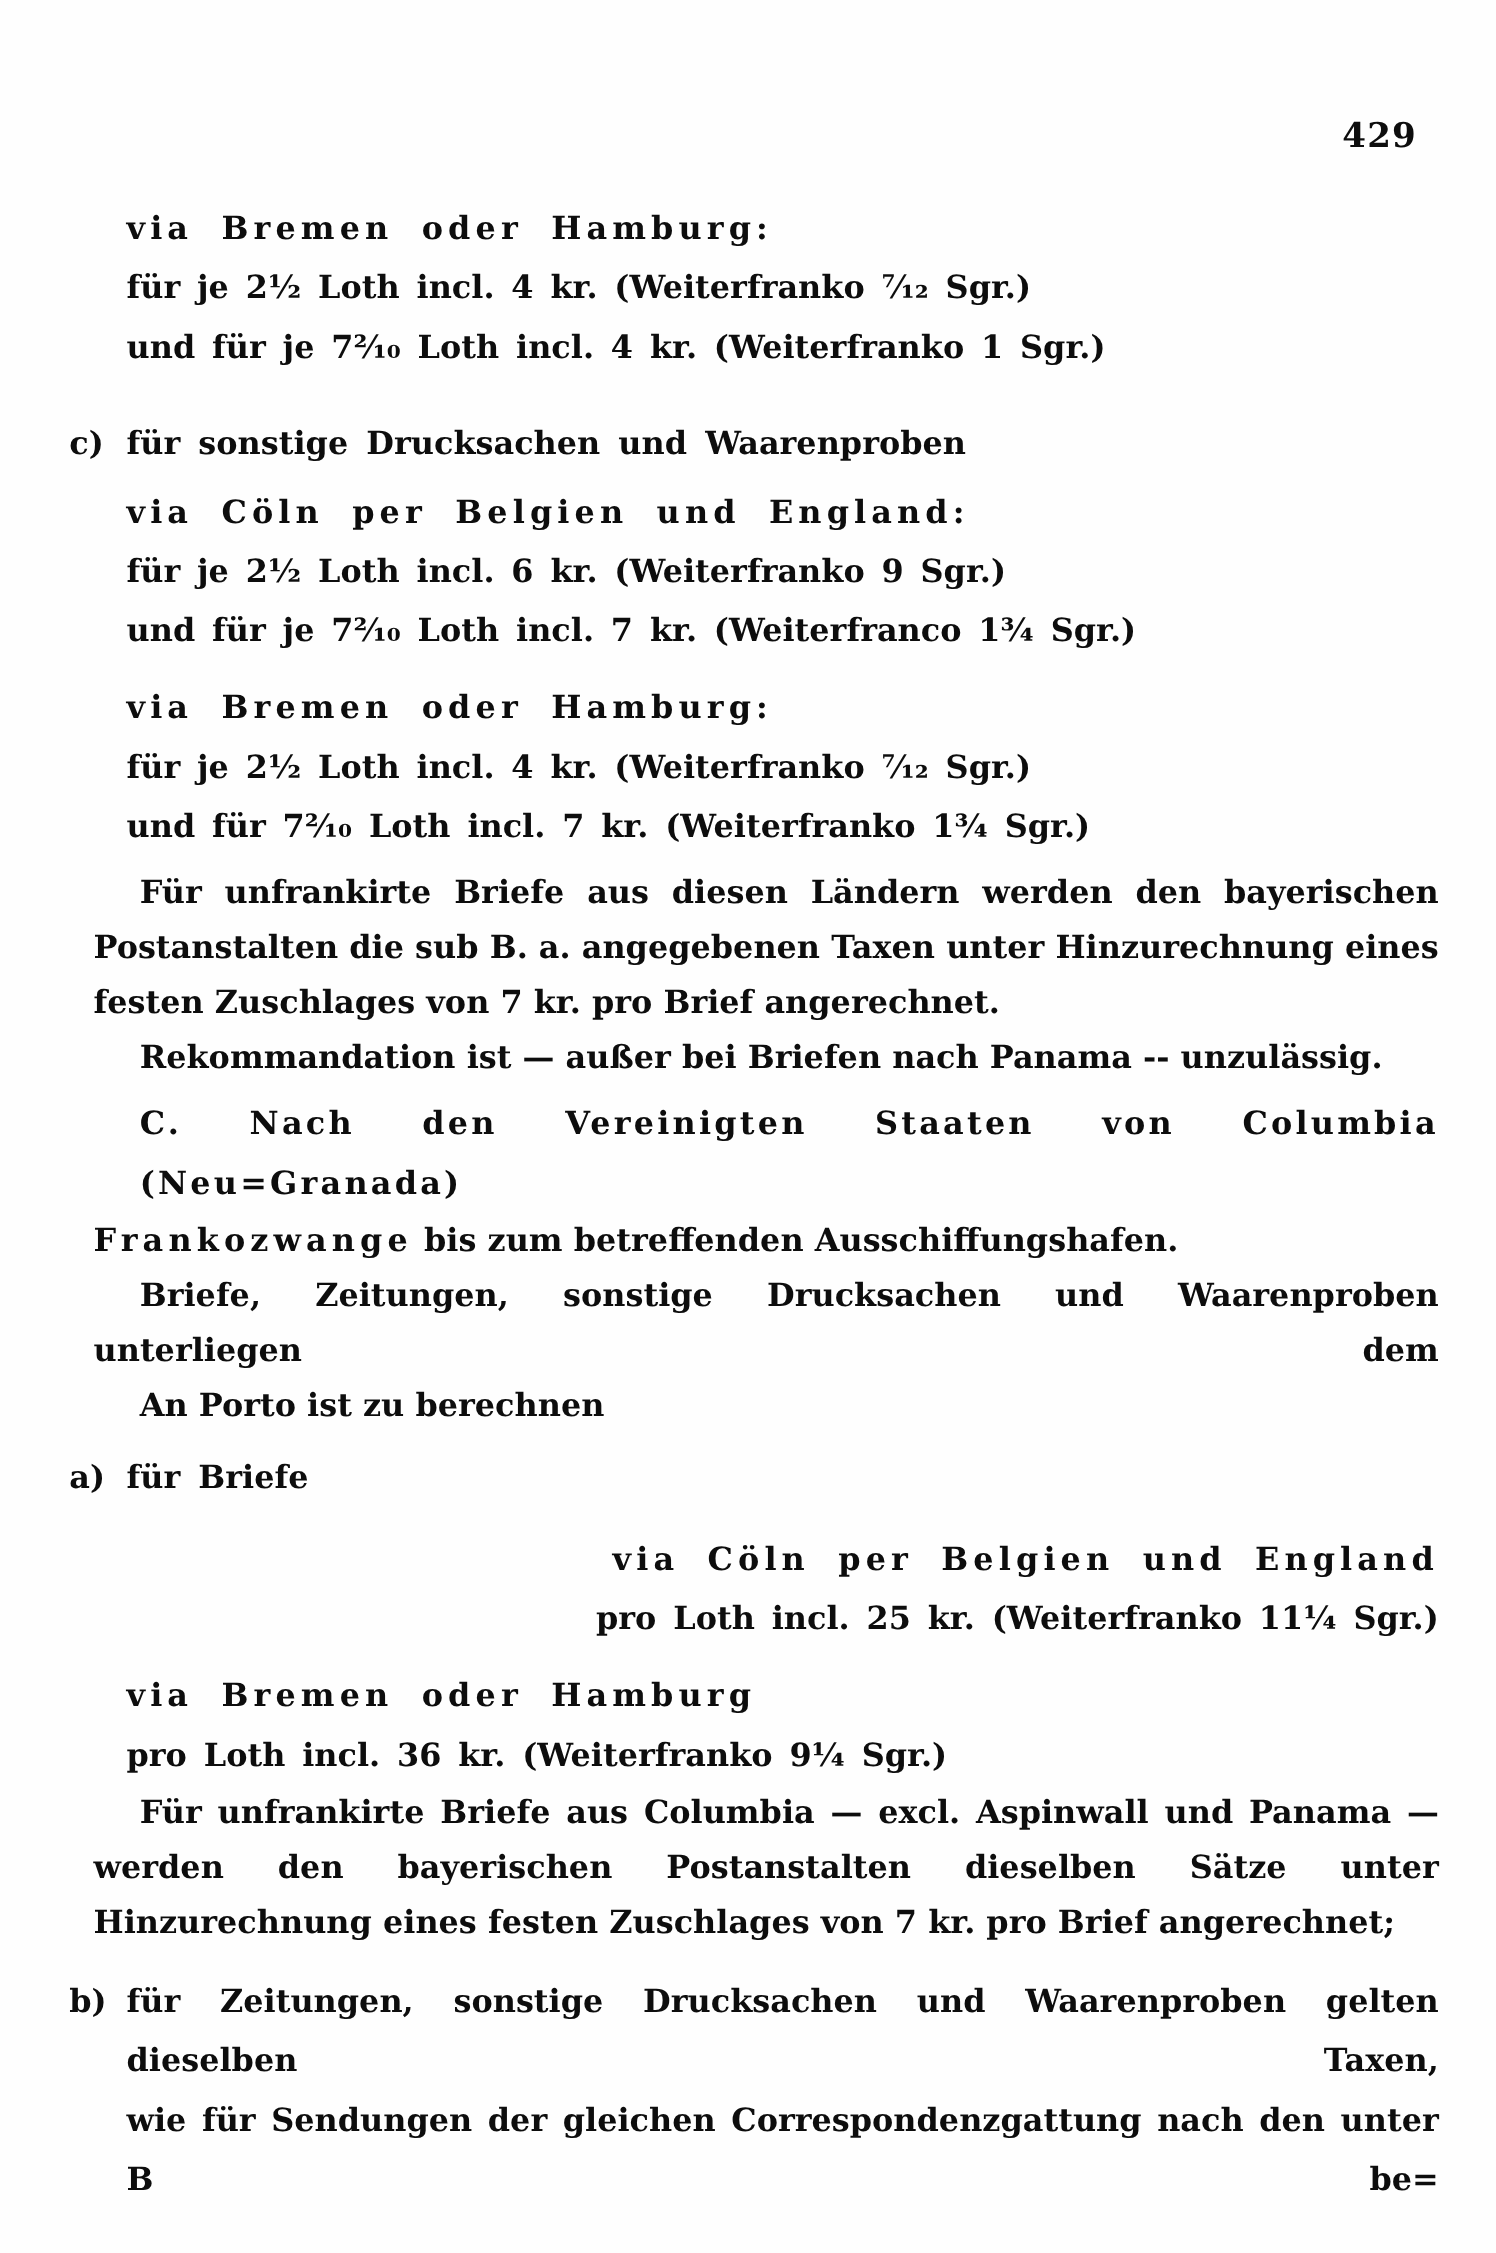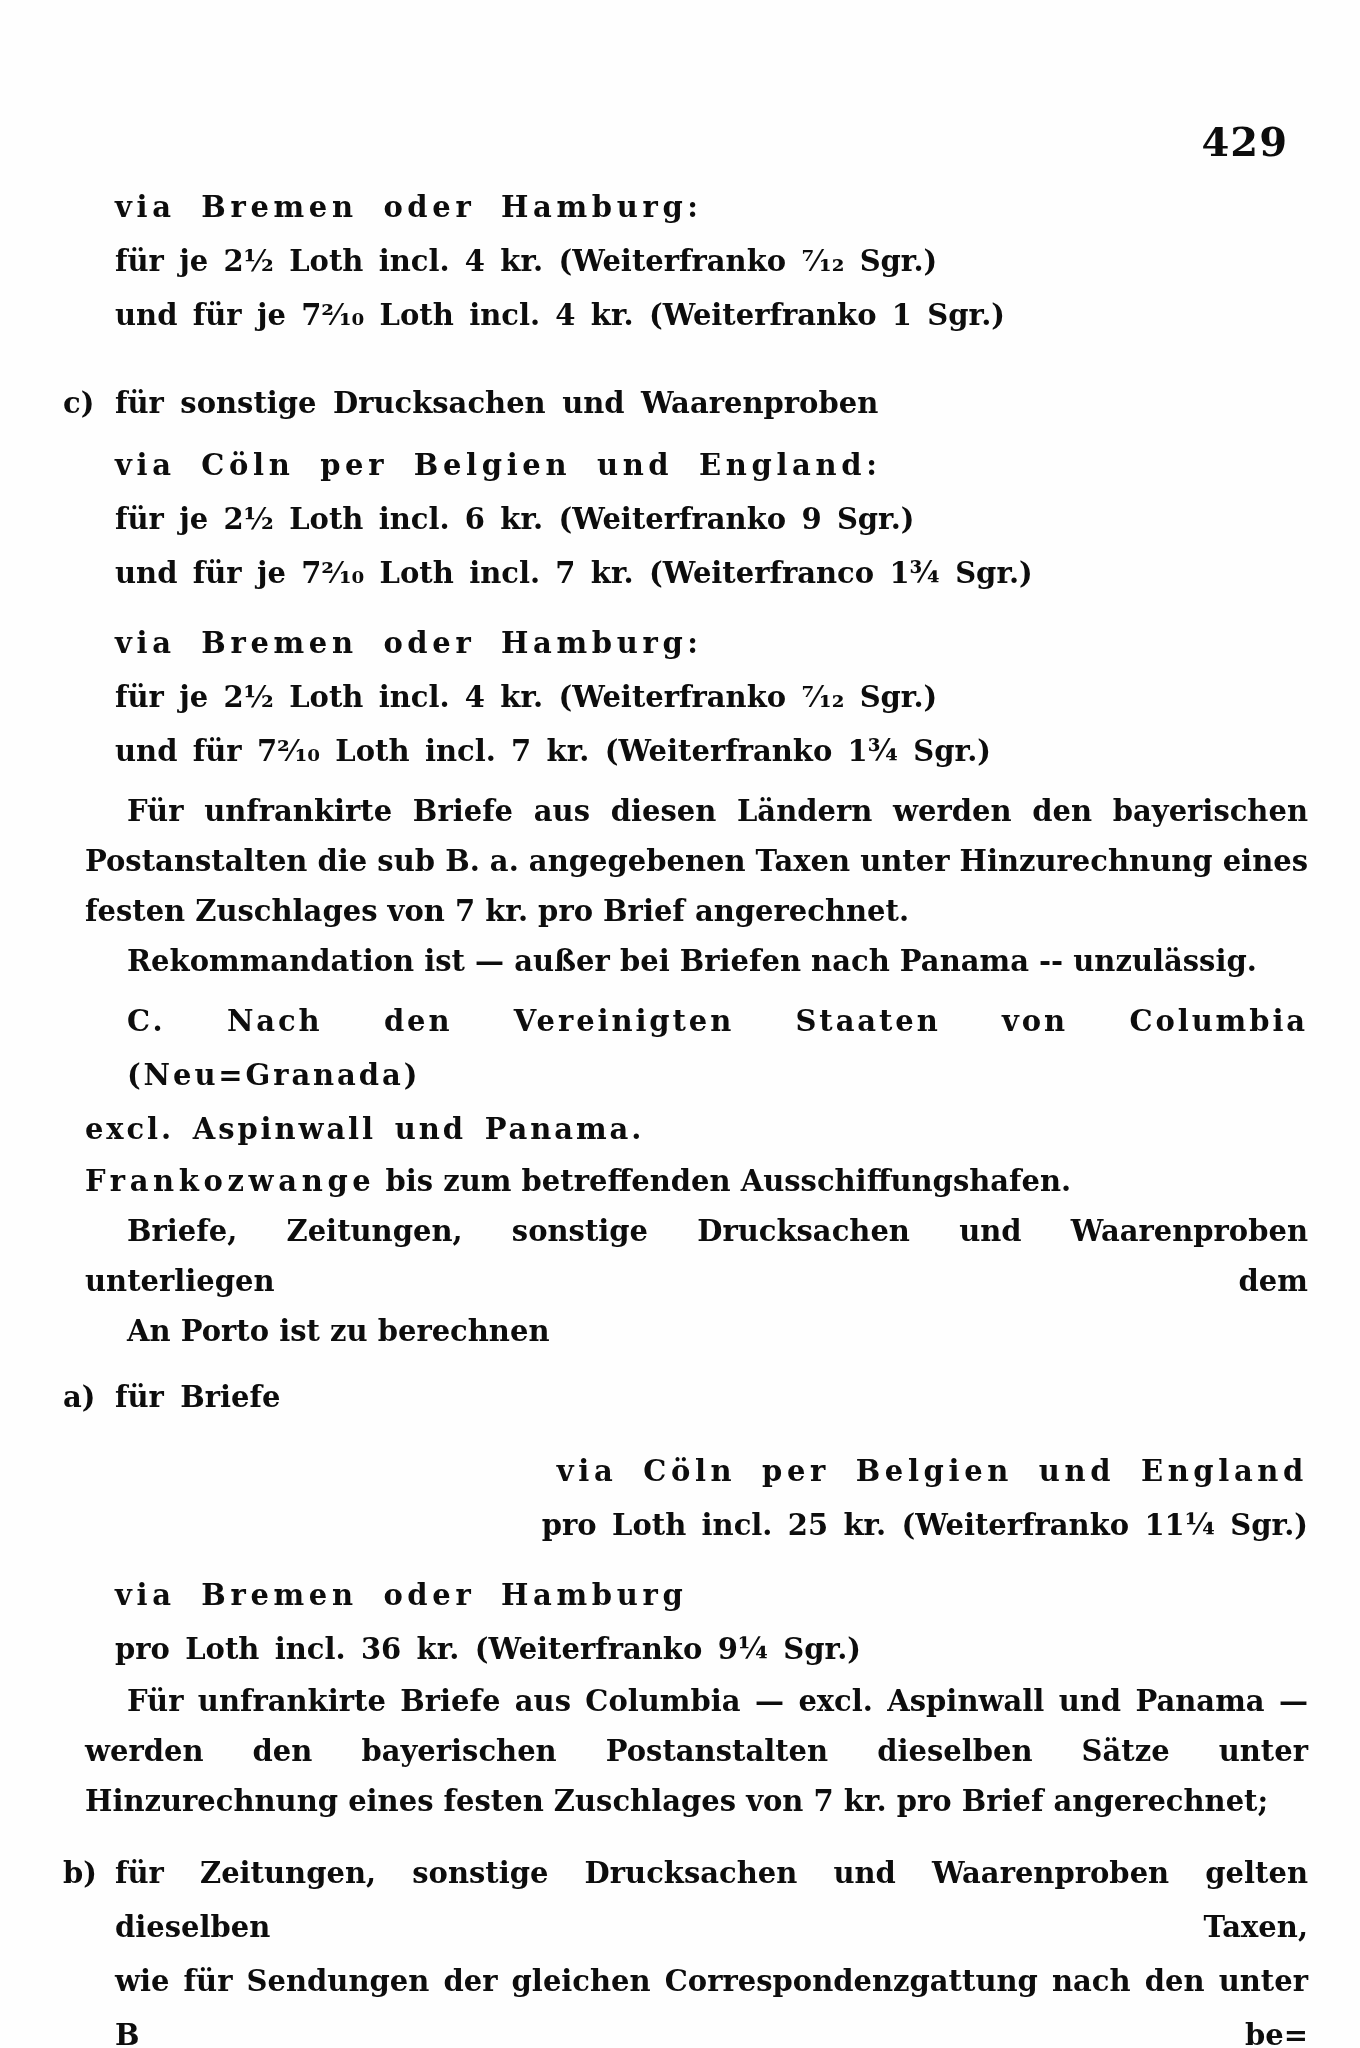--- a/index.html
+++ b/index.html
@@ -10,23 +10,22 @@
     background: #fefefe;
     font-family: "DejaVu Serif", "Liberation Serif", serif;
     font-weight: 700;
     color: #0d0d0d;
     overflow: hidden;
   }
   .pagenum {
     position: absolute;
     top: 106px;
     right: 72px;
-    font-size: 40px;
+    font-size: 31px;
     letter-spacing: 1px;
-    margin-top: 12px;
   }
   .content {
     position: absolute;
     left: 85px;
     right: 52px;
     top: 180px;
     font-size: 29px;
     line-height: 50px;
   }
   
@@ -101,21 +100,20 @@
         <div class="rate">und für 7²⁄₁₀ Loth incl. 7 kr. (Weiterfranko 1¾ Sgr.)</div>
       </div>
     </div>
 
     <div class="para mt-sm">Für unfrankirte Briefe aus diesen Ländern werden den bayerischen Postanstalten die sub B. a. angegebenen Taxen unter Hinzurechnung eines festen Zuschlages von 7 kr. pro Brief angerechnet.</div>
 
     <div class="para">Rekommandation ist — außer bei Briefen nach Panama -- unzulässig.</div>
 
     <div class="mt-sm">
       <div class="heading-line1">C. Nach den Vereinigten Staaten von Columbia (Neu=Granada)</div>
-      <div class="heading-line2">excl. Aspinwall und Panama.</div>
     </div>
 
     <div>
       <div class="line"><span class="spaced">Frankozwange</span><span> bis zum betreffenden Ausschiffungshafen.</span></div>
       <div class="line jline" style="text-indent:42px;">Briefe, Zeitungen, sonstige Drucksachen und Waarenproben unterliegen dem</div>
     </div>
 
     <div class="para">An Porto ist zu berechnen</div>
 
     <div class="item mt-item">

